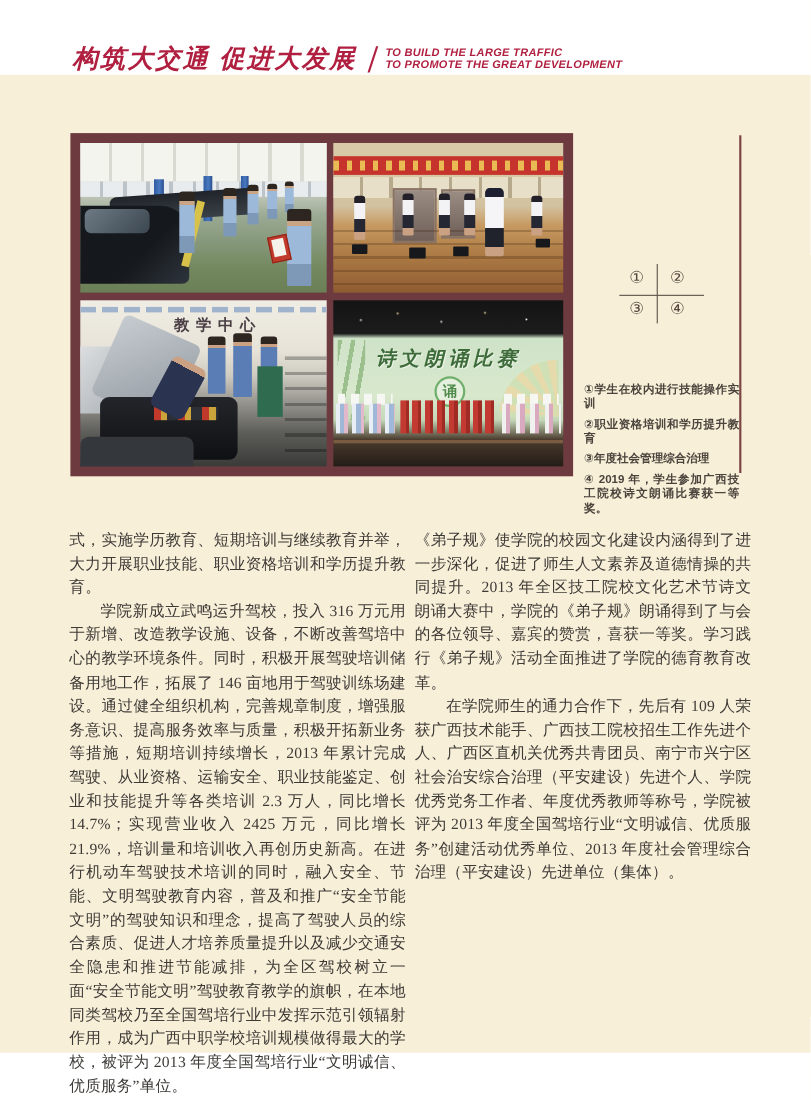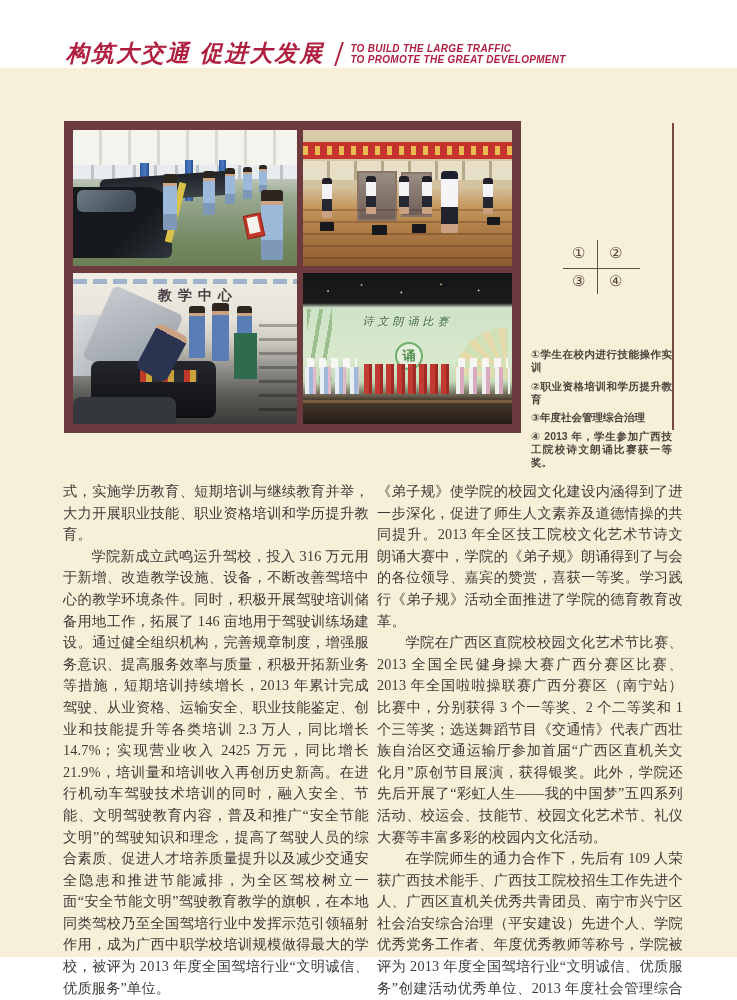--- a/index.html
+++ b/index.html
@@ -67,21 +67,21 @@
   .p4{background:linear-gradient(180deg,#141414 0%,#1c1c1c 20%,#cfe3c8 23%,#d8e8cd 58%,#c4d8b8 72%,#4a3b2d 84%,#241d17 100%);}
   .p4-lights{left:0;top:0;width:100%;height:20%;
       background-image:radial-gradient(circle 2px at 12% 60%,#fff,transparent 70%),
                        radial-gradient(circle 2px at 28% 40%,#ffe9b0,transparent 70%),
                        radial-gradient(circle 2px at 47% 65%,#fff,transparent 70%),
                        radial-gradient(circle 2px at 66% 38%,#ffe9b0,transparent 70%),
                        radial-gradient(circle 2px at 84% 58%,#fff,transparent 70%);}
   .p4-bamboo{left:2%;top:24%;width:12%;height:48%;background:repeating-linear-gradient(100deg,#9cbf8e 0 4px,transparent 4px 12px);}
   .p4-fan{right:2%;top:36%;width:26%;height:34%;border-radius:100% 0 0 0/100% 0 0 0;
           background:repeating-conic-gradient(from 240deg at 100% 100%,#e8d9a8 0 9deg,#cfe0b4 9deg 18deg);opacity:.9;}
-  .p4-bannertext{left:0;top:27%;width:100%;text-align:center;color:#3e6b3a;font-weight:normal;font-size:11px;
+  .p4-bannertext{left:0;top:27%;width:100%;text-align:center;color:#3e6b3a;font-weight:bold;font-size:18px;
                  letter-spacing:4px;font-style:italic;text-shadow:1px 1px 0 rgba(255,255,255,.5);}
   .p4-seal{left:44%;top:46%;width:24px;height:24px;border:2px solid #6fae6b;border-radius:50%;
            color:#4e8a4a;font-size:13px;font-weight:bold;line-height:24px;text-align:center;background:rgba(255,255,255,.35);}
   .p4-rowL{left:1%;top:62%;width:26%;height:18%;background:repeating-linear-gradient(90deg,#e9edf4 0 4px,#9fb8d8 4px 8px,#e2b9ca 8px 11px,transparent 11px 15px);}
   .p4-rowC{left:29%;top:60%;width:42%;height:20%;background:repeating-linear-gradient(90deg,#c23a31 0 5px,#a02a24 5px 8px,transparent 8px 11px);}
   .p4-rowR{left:73%;top:62%;width:26%;height:18%;background:repeating-linear-gradient(90deg,#f0f0ee 0 4px,#d9a9c0 4px 8px,transparent 8px 13px);}
   .p4-cardsL{left:2%;top:56%;width:24%;height:7%;background:repeating-linear-gradient(90deg,#f6f6f2 0 7px,transparent 7px 12px);}
   .p4-cardsR{right:2%;top:56%;width:24%;height:7%;background:repeating-linear-gradient(90deg,#f6f6f2 0 7px,transparent 7px 12px);}
   .p4-edge{left:0;top:84%;width:100%;height:3px;background:#7a5c40;}
 
@@ -201,31 +201,30 @@
     <span class="n n1">①</span>
     <span class="n n2">②</span>
     <span class="n n3">③</span>
     <span class="n n4">④</span>
   </div>
 
   <div class="captions">
     <div class="cap"><span>①</span><span>学生在校内进行技能操作实训</span></div>
     <div class="cap"><span>②</span><span>职业资格培训和学历提升教育</span></div>
     <div class="cap"><span>③</span><span>年度社会管理综合治理</span></div>
-    <div class="cap"><span>④</span><span> 2013 年，学生参加广西技工院校诗文朗诵比赛获一等奖。</span></div>
+    <div class="cap"><span>④</span><span> 2019 年，学生参加广西技工院校诗文朗诵比赛获一等奖。</span></div>
   </div>
 
   <div class="vrule"></div>
 
   <div class="col col-left">
     <p>式，实施学历教育、短期培训与继续教育并举，大力开展职业技能、职业资格培训和学历提升教育。</p>
     <p class="ind">学院新成立武鸣运升驾校，投入 316 万元用于新增、改造教学设施、设备，不断改善驾培中心的教学环境条件。同时，积极开展驾驶培训储备用地工作，拓展了 146 亩地用于驾驶训练场建设。通过健全组织机构，完善规章制度，增强服务意识、提高服务效率与质量，积极开拓新业务等措施，短期培训持续增长，2013 年累计完成驾驶、从业资格、运输安全、职业技能鉴定、创业和技能提升等各类培训 2.3 万人，同比增长 14.7%；实现营业收入 2425 万元，同比增长 21.9%，培训量和培训收入再创历史新高。在进行机动车驾驶技术培训的同时，融入安全、节能、文明驾驶教育内容，普及和推广“安全节能文明”的驾驶知识和理念，提高了驾驶人员的综合素质、促进人才培养质量提升以及减少交通安全隐患和推进节能减排，为全区驾校树立一面“安全节能文明”驾驶教育教学的旗帜，在本地同类驾校乃至全国驾培行业中发挥示范引领辐射作用，成为广西中职学校培训规模做得最大的学校，被评为 2013 年度全国驾培行业“文明诚信、优质服务”单位。</p>
     <h3 class="subhead">校园文化建设成效显著  学院喜获各项丰厚的荣誉</h3>
 
   </div>
 
   <div class="col col-right">
     <p>《弟子规》使学院的校园文化建设内涵得到了进一步深化，促进了师生人文素养及道德情操的共同提升。2013 年全区技工院校文化艺术节诗文朗诵大赛中，学院的《弟子规》朗诵得到了与会的各位领导、嘉宾的赞赏，喜获一等奖。学习践行《弟子规》活动全面推进了学院的德育教育改革。</p>
-    <p class="ind">学院在广西区直院校校园文化艺术节比赛、2013 全国全民健身操大赛广西分赛区比赛、2013 年全国啦啦操联赛广西分赛区（南宁站）比赛中，分别获得 3 个一等奖、2 个二等奖和 1 个三等奖；选送舞蹈节目《交通情》代表广西壮族自治区交通运输厅参加首届“广西区直机关文化月”原创节目展演，获得银奖。此外，学院还先后开展了“彩虹人生——我的中国梦”五四系列活动、校运会、技能节、校园文化艺术节、礼仪大赛等丰富多彩的校园内文化活动。</p>
     <p class="ind">在学院师生的通力合作下，先后有 109 人荣获广西技术能手、广西技工院校招生工作先进个人、广西区直机关优秀共青团员、南宁市兴宁区社会治安综合治理（平安建设）先进个人、学院优秀党务工作者、年度优秀教师等称号，学院被评为 2013 年度全国驾培行业“文明诚信、优质服务”创建活动优秀单位、2013 年度社会管理综合治理（平安建设）先进单位（集体）。</p>
 
   </div>
 </div>
 
 </body></html>

